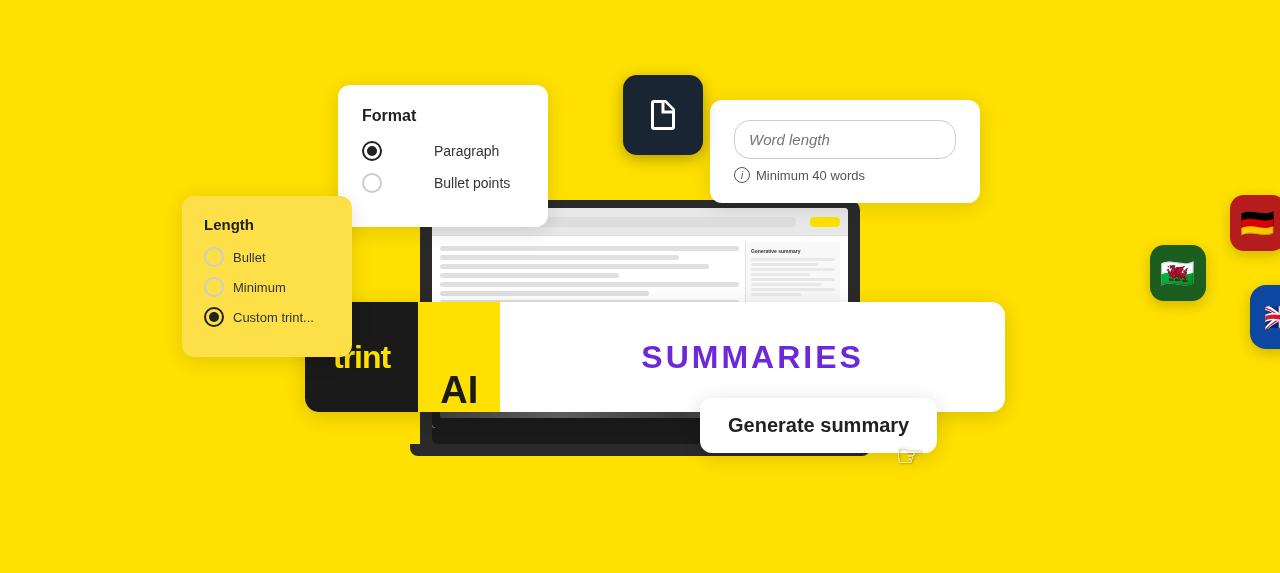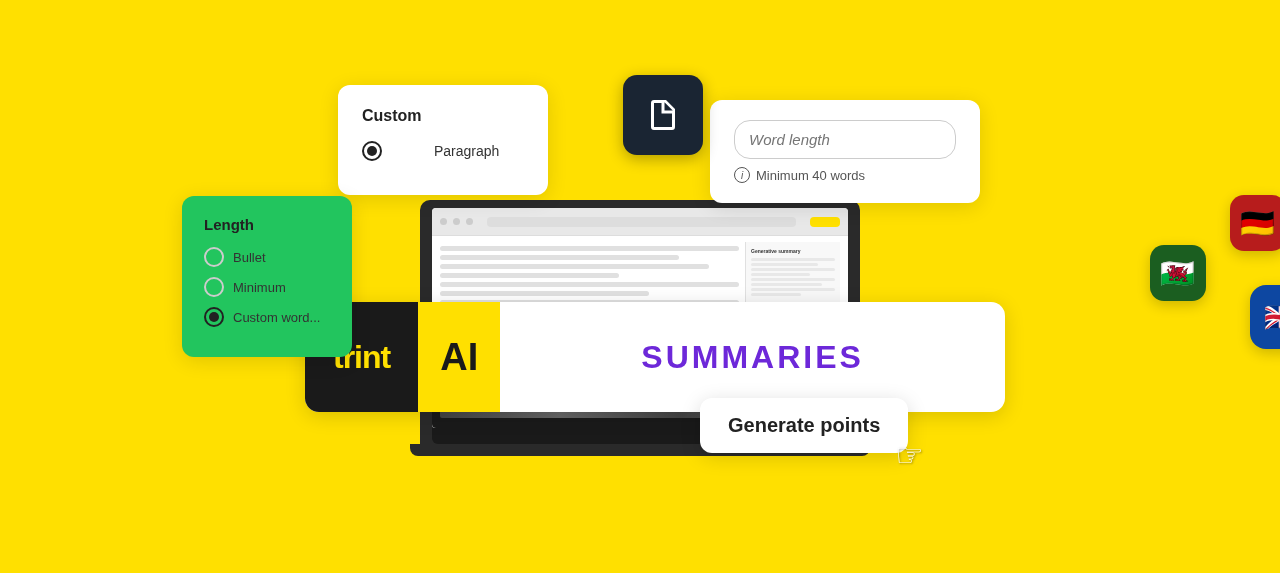--- a/index.html
+++ b/index.html
@@ -61,21 +61,21 @@
       color: #333;
       margin-left: 42px;
     }
 
     
     .length-card {
       position: absolute;
       top: 196px;
       left: 182px;
       width: 170px;
-      background: #22c55e;
+      background: #fde047;
       border-radius: 12px;
       padding: 20px 22px;
       box-shadow: 0 4px 20px rgba(0,0,0,0.12);
       z-index: 10;
     }
     .length-card .card-title {
       font-size: 15px;
       font-weight: 600;
       color: #222;
       margin-bottom: 14px;
@@ -210,22 +210,22 @@
     .trint-text {
       font-size: 32px;
       font-weight: 700;
       color: #FFE000;
       letter-spacing: -1px;
     }
     .ai-section {
       background: #FFE000;
       height: 100%;
       display: flex;
-      align-items: center;
-      padding: 12px 22px;
+      align-items: flex-end;
+      padding: 0 22px;
       flex-shrink: 0;
     }
     .ai-text {
       font-size: 38px;
       font-weight: 800;
       color: #1a1a1a;
     }
     .summaries-section {
       flex: 1;
       display: flex;
@@ -326,41 +326,45 @@
       align-items: center;
       justify-content: center;
       font-size: 28px;
       box-shadow: 0 4px 14px rgba(0,0,0,0.2);
     }
   </style>
 </head>
 <body>
 
 <div class="format-card">
-  <div class="card-title">Custom</div>
+  <div class="card-title">Format</div>
   <div class="radio-item">
     <div class="radio-circle selected">
     </div>
     <span class="radio-label">Paragraph</span>
+  </div>
+  <div class="radio-item">
+    <div class="radio-circle"></div>
+    <span class="radio-label">Bullet points</span>
   </div>
 </div>
 
 <div class="length-card">
   <div class="card-title">Length</div>
   <div class="length-item">
     <div class="radio-circle"></div>
     <span class="length-label">Bullet</span>
   </div>
   <div class="length-item">
     <div class="radio-circle"></div>
     <span class="length-label">Minimum</span>
   </div>
   <div class="length-item">
     <div class="radio-circle selected"></div>
-    <span class="length-label">Custom word...</span>
+    <span class="length-label">Custom trint...</span>
   </div>
 </div>
 
 <div class="file-icon-card">
   <svg class="file-icon-svg" viewBox="0 0 24 24">
     <path d="M14 2H6a2 2 0 0 0-2 2v16a2 2 0 0 0 2 2h12a2 2 0 0 0 2-2V8l-6-6zm-1 1.5L18.5 9H13V3.5zM6 20V4h5v7h7v9H6z"></path>
   </svg>
 </div>
 
 <div class="word-length-card">
@@ -433,21 +437,21 @@
   </div>
   <div class="ai-section">
     <span class="ai-text">AI</span>
   </div>
   <div class="summaries-section">
     <span class="summaries-text">SUMMARIES</span>
   </div>
 </div>
 
 <div class="generate-card">
-  <span class="generate-label">Generate points</span>
+  <span class="generate-label">Generate summary</span>
 </div>
 
 <div class="cursor" style="font-size:32px; color:white;">
   ☞
 </div>
 
 <div class="flag-container">
 
   <div class="flag-item" style="top: 50px; left: -30px; background:#1B5E20; z-index:14;">
     🏴󠁧󠁢󠁷󠁬󠁳󠁿

